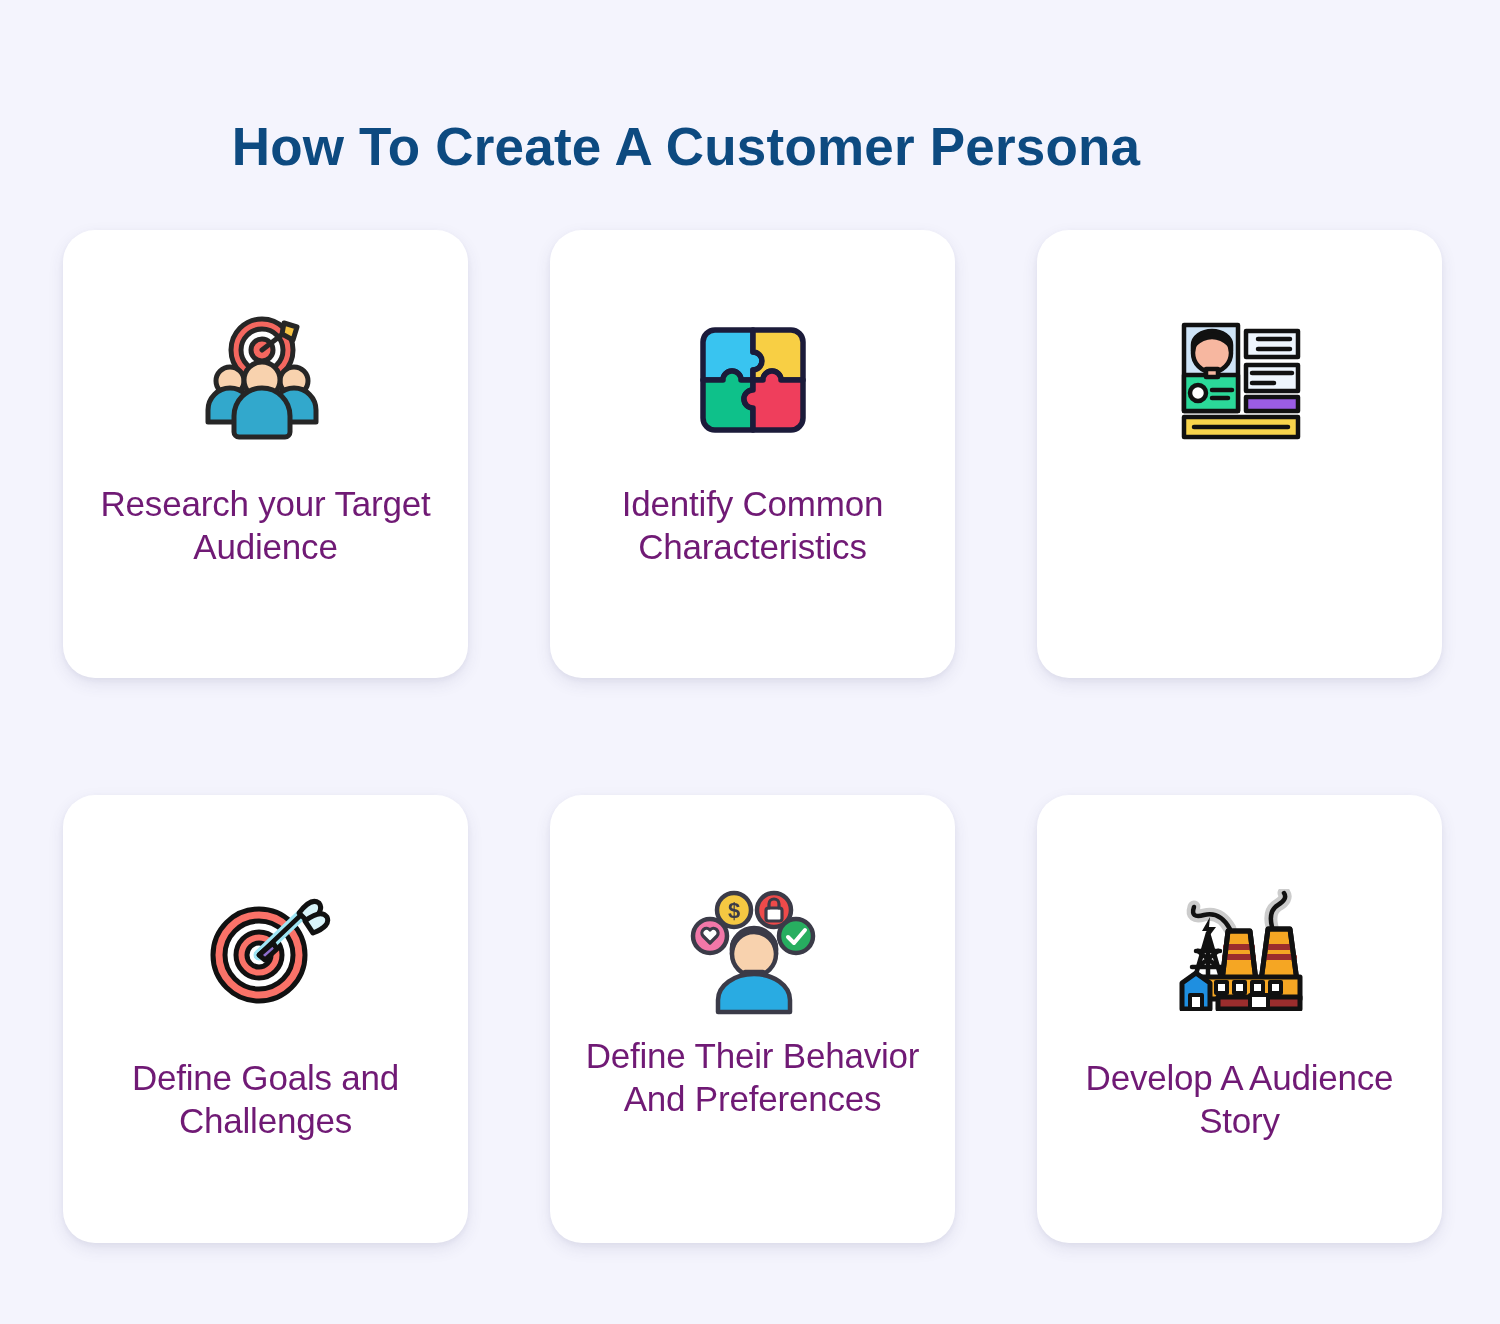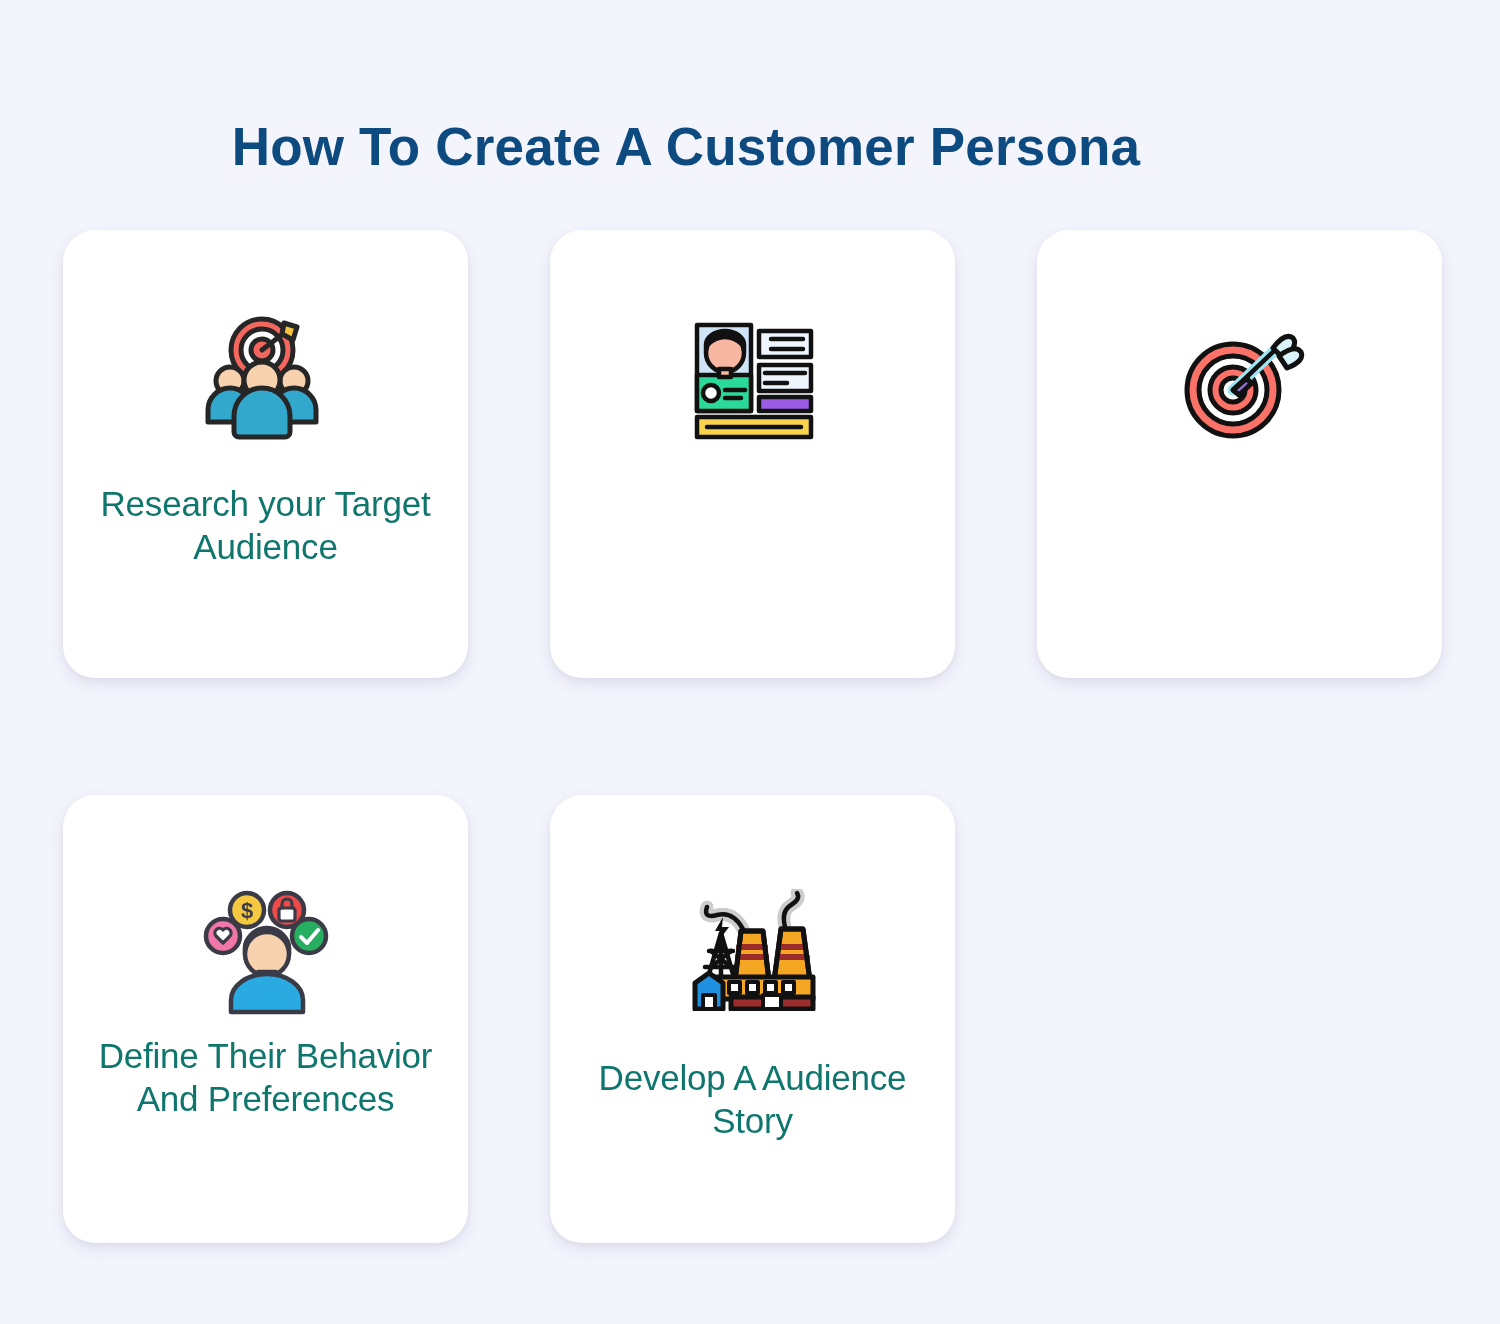--- a/index.html
+++ b/index.html
@@ -60,21 +60,21 @@
     justify-content: center;
     align-items: center;
   }
   .card-label {
     position: absolute;
     left: 0;
     width: 100%;
     padding: 0 24px;
     box-sizing: border-box;
     text-align: center;
-    color: #0f766e;
+    color: #701a75;
     font-size: 35px;
     line-height: 1.22;
     font-weight: 500;
     letter-spacing: -0.2px;
   }
   
   .r1 .card-icon { top: 80px; height: 140px; }
   .r1 .card-label { top: 253px; }
   
   .r2 .card-icon { top: 85px; height: 140px; }
@@ -108,20 +108,37 @@
             <circle cx="98" cy="71" r="14" fill="#f8d2ae"></circle>
             <path d="M76 112 v-12 a22 22 0 0 1 44 0 v12 z" fill="#32a8cc"></path>
             <circle cx="66" cy="70" r="18" fill="#f8d2ae"></circle>
             <path d="M38 122 v-16 a28 28 0 0 1 56 0 v16 a5 5 0 0 1 -5 5 h-46 a5 5 0 0 1 -5 -5 z" fill="#32a8cc"></path>
           </g>
         </svg>
       </div>
       <div class="card-label">Research your Target Audience</div>
     </div>
 
+    <div class="card r1 c-puzzle">
+      <div class="card-icon">
+        <svg width="120" height="120" viewBox="0 0 120 120">
+          <g stroke="#1b1b3a" stroke-width="5.5" stroke-linejoin="round" stroke-linecap="round">
+
+            <path d="M22 10 h38 v22 a9 9 0 0 1 0 18 v10 h-12 a9 9 0 0 0 -18 0 h-20 v-38 a12 12 0 0 1 12 -12 z" fill="#39c4f0"></path>
+
+            <path d="M60 10 h38 a12 12 0 0 1 12 12 v38 h-22 a9 9 0 0 0 -18 0 h-10 v-10 a9 9 0 0 0 0 -18 z" fill="#f8cf44"></path>
+
+            <path d="M10 60 h20 a9 9 0 0 1 18 0 h12 v10 a9 9 0 0 0 0 18 v22 h-38 a12 12 0 0 1 -12 -12 z" fill="#0ec18a"></path>
+
+            <path d="M60 60 h10 a9 9 0 0 1 18 0 h22 v38 a12 12 0 0 1 -12 12 h-38 v-22 a9 9 0 0 1 0 -18 z" fill="#ef3e5c"></path>
+          </g>
+        </svg>
+      </div>
+      <div class="card-label">Identify Common Characteristics</div>
+    </div>
 
     <div class="card r1 c-persona">
       <div class="card-icon">
         <svg width="140" height="126" viewBox="0 0 140 126">
           <g stroke="#111111" stroke-width="4.5" stroke-linejoin="round" stroke-linecap="round">
 
             <rect x="14" y="8" width="54" height="86" fill="#cfe4f7"></rect>
 
             <path d="M14 58 h54 v36 h-54 z" fill="#2bd999"></path>
 
@@ -166,20 +183,21 @@
             <path d="M58 68 L100 28" fill="none" stroke="#9fe6f5" stroke-width="11"></path>
             <path d="M58 68 L100 28" fill="none" stroke="#111111" stroke-width="4.5"></path>
 
             <path d="M58 68 L72 56 L76 62 L64 73 Z" fill="#8f6fd0"></path>
 
             <path d="M98 26 q12 -16 20 -10 q6 8 -10 20 z" fill="#d9f4fa"></path>
             <path d="M104 34 q16 -12 22 -4 q4 9 -14 16 z" fill="#d9f4fa"></path>
           </g>
         </svg>
       </div>
+      <div class="card-label">Define Goals and Challenges</div>
     </div>
 
     <div class="card r2 c-behavior">
       <div class="card-icon">
         <svg width="130" height="132" viewBox="0 0 130 132">
           <g stroke="#3b3b48" stroke-width="4.5" stroke-linejoin="round" stroke-linecap="round">
 
             <circle cx="22" cy="52" r="17" fill="#f277a8"></circle>
             <path d="M22 59 l-7 -7 a4.6 4.6 0 0 1 7 -6 a4.6 4.6 0 0 1 7 6 z" fill="#ffffff" stroke-width="3.2"></path>
 

